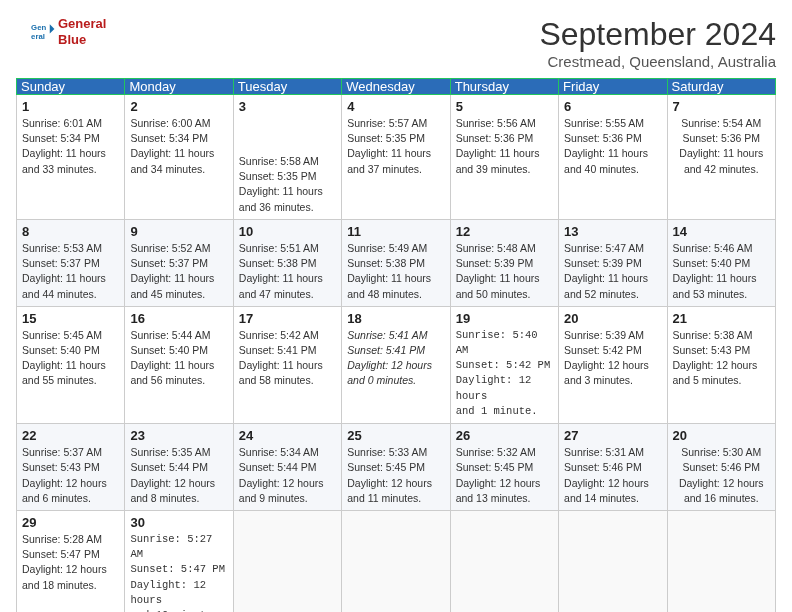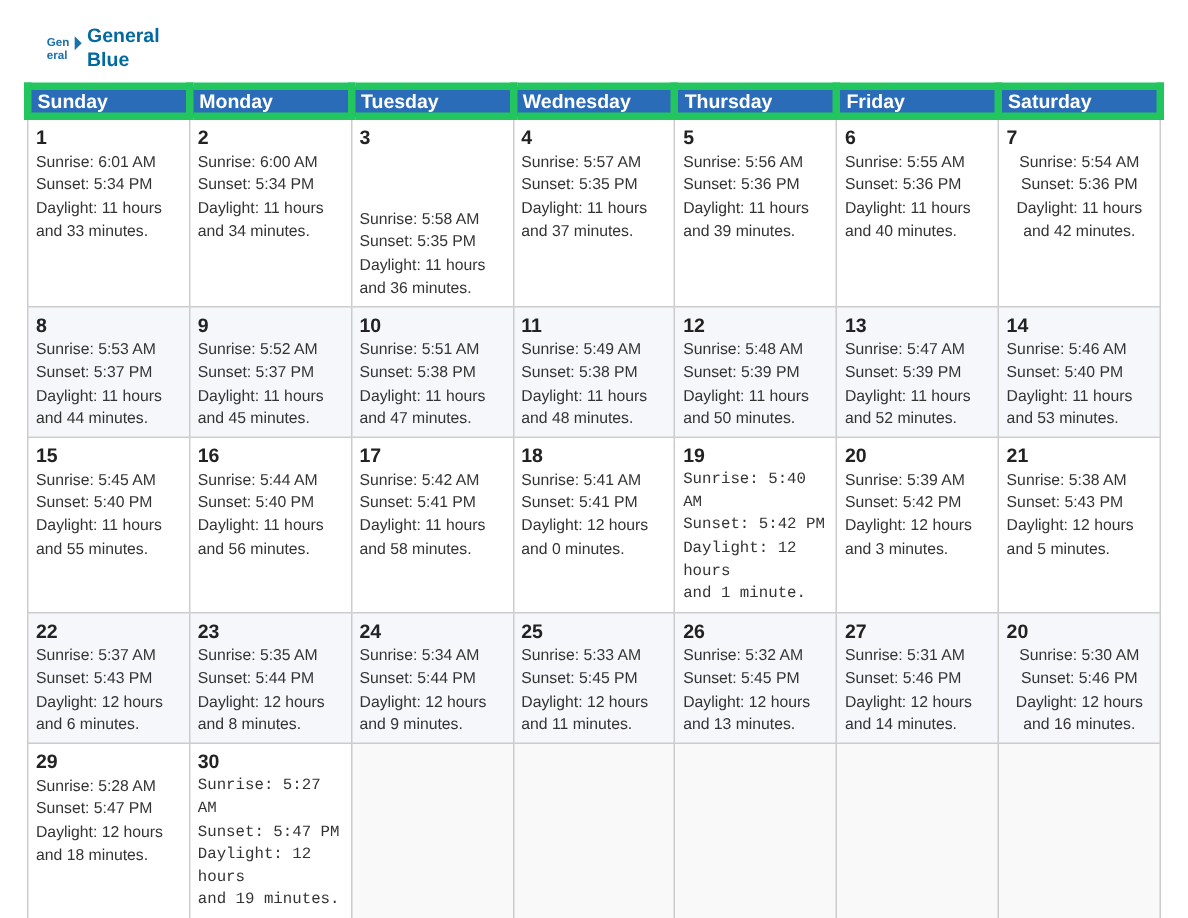--- a/index.html
+++ b/index.html
@@ -22,21 +22,21 @@
       align-items: center;
       gap: 2px;
     }
     .logo-text {
       font-size: 13px;
       font-weight: bold;
       color: #333;
       line-height: 1.2;
     }
     .logo-text span {
-      color: #0369a1;
+      color: #b91c1c;
     }
     .logo-icon {
       width: 28px;
       height: 28px;
     }
     .title-block {
       text-align: right;
     }
     .month-title {
       font-size: 32px;
@@ -51,22 +51,22 @@
       width: 100%;
       border-collapse: collapse;
       font-size: 11px;
     }
     .calendar th {
       background: #2b6cb8;
       color: #fff;
       padding: 0 4px;
       text-align: left;
       font-size: 13px;
-      font-weight: bold;
-      border: 5px solid #22c55e;
+      font-weight: normal;
+      border: 1px solid #22c55e;
     }
     .calendar td {
       border: 1px solid #ccc;
       vertical-align: top;
       padding: 4px 5px;
       width: 108px;
       min-height: 80px;
       background: #fff;
     }
     .calendar tr:nth-child(even) td {
@@ -97,20 +97,24 @@
       <rect x="2" y="2" width="32" height="32" rx="4" fill="#fff"></rect>
       <text x="4" y="16" font-size="10" fill="#1a6fad" font-family="Arial" font-weight="bold">Gen</text>
       <text x="4" y="27" font-size="10" fill="#1a6fad" font-family="Arial" font-weight="bold">eral</text>
       <polygon points="28,8 34,14 28,20" fill="#1a6fad"></polygon>
     </svg>
     <div class="logo-text">
       <div><span>General</span></div>
       <div><span>Blue</span></div>
     </div>
   </div>
+  <div class="title-block">
+    <div class="month-title">September 2024</div>
+    <div class="location-title">Crestmead, Queensland, Australia</div>
+  </div>
 </div>
 
 <table class="calendar">
   <thead>
     <tr>
     <th>Sunday</th>
         <th>Monday</th>
         <th>Tuesday</th>
         <th>Wednesday</th>
         <th>Thursday</th>
@@ -238,21 +242,21 @@
         </td>
         <td>
           <span class="day-num">17</span>
           <div class="day-info" style="white-space: pre-line;">Sunrise: 5:42 AM
 Sunset: 5:41 PM
 Daylight: 11 hours
 and 58 minutes.</div>
         </td>
         <td>
           <span class="day-num">18</span>
-          <div class="day-info" style="white-space: pre-line;">Sunrise: 5:41 AM
+          <div class="day-info" style="white-space: pre-line; font-style: italic;">Sunrise: 5:41 AM
 Sunset: 5:41 PM
 Daylight: 12 hours
 and 0 minutes.</div>
         </td>
         <td>
           <span class="day-num">19</span>
           <div class="day-info" style="white-space: pre-line; font-family: Liberation Mono, monospace;">Sunrise: 5:40 AM
 Sunset: 5:42 PM
 Daylight: 12 hours
 and 1 minute.</div>

